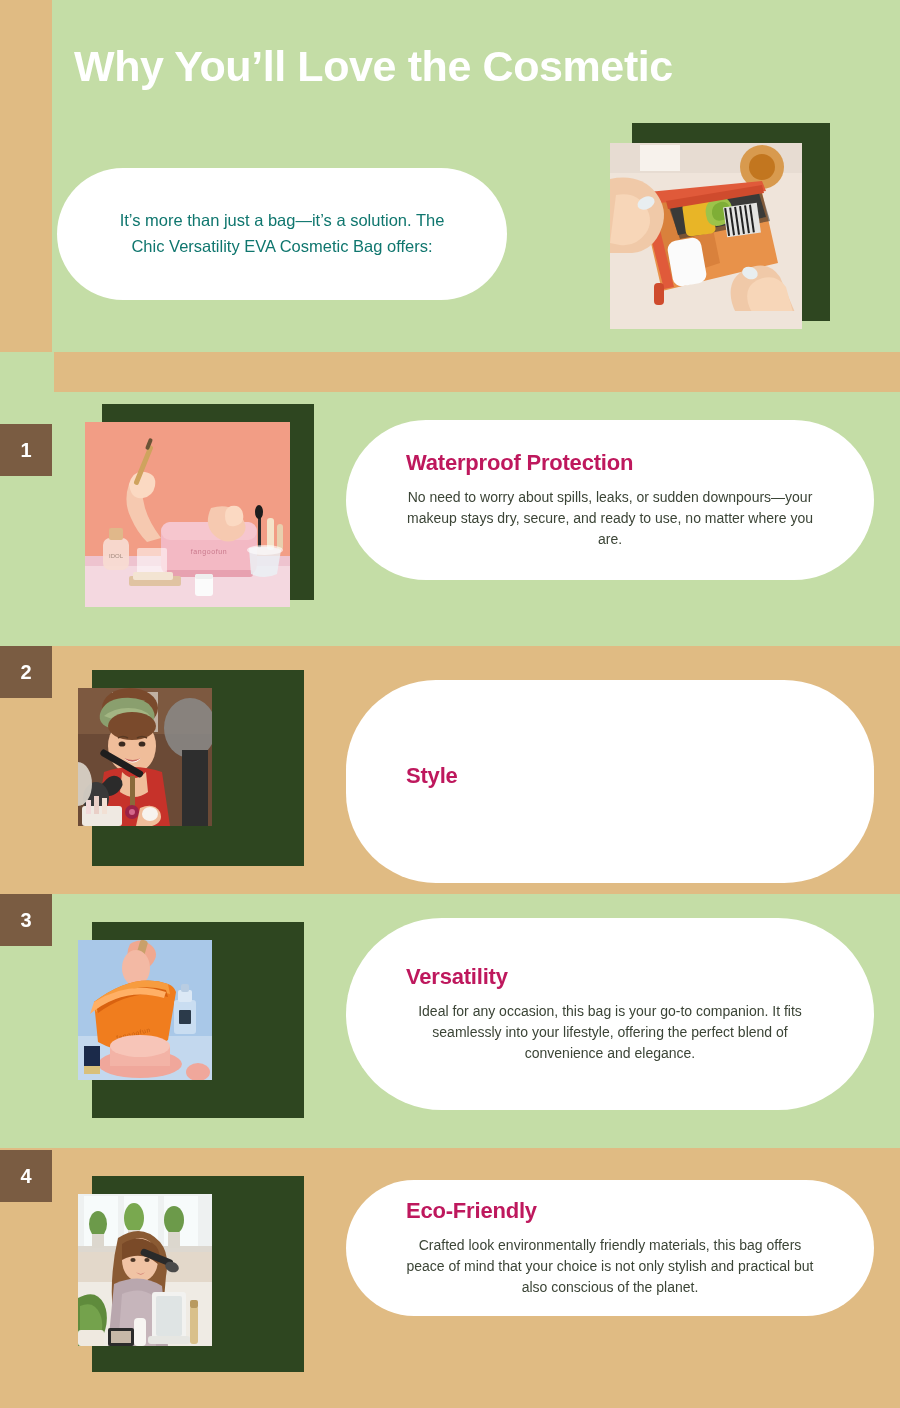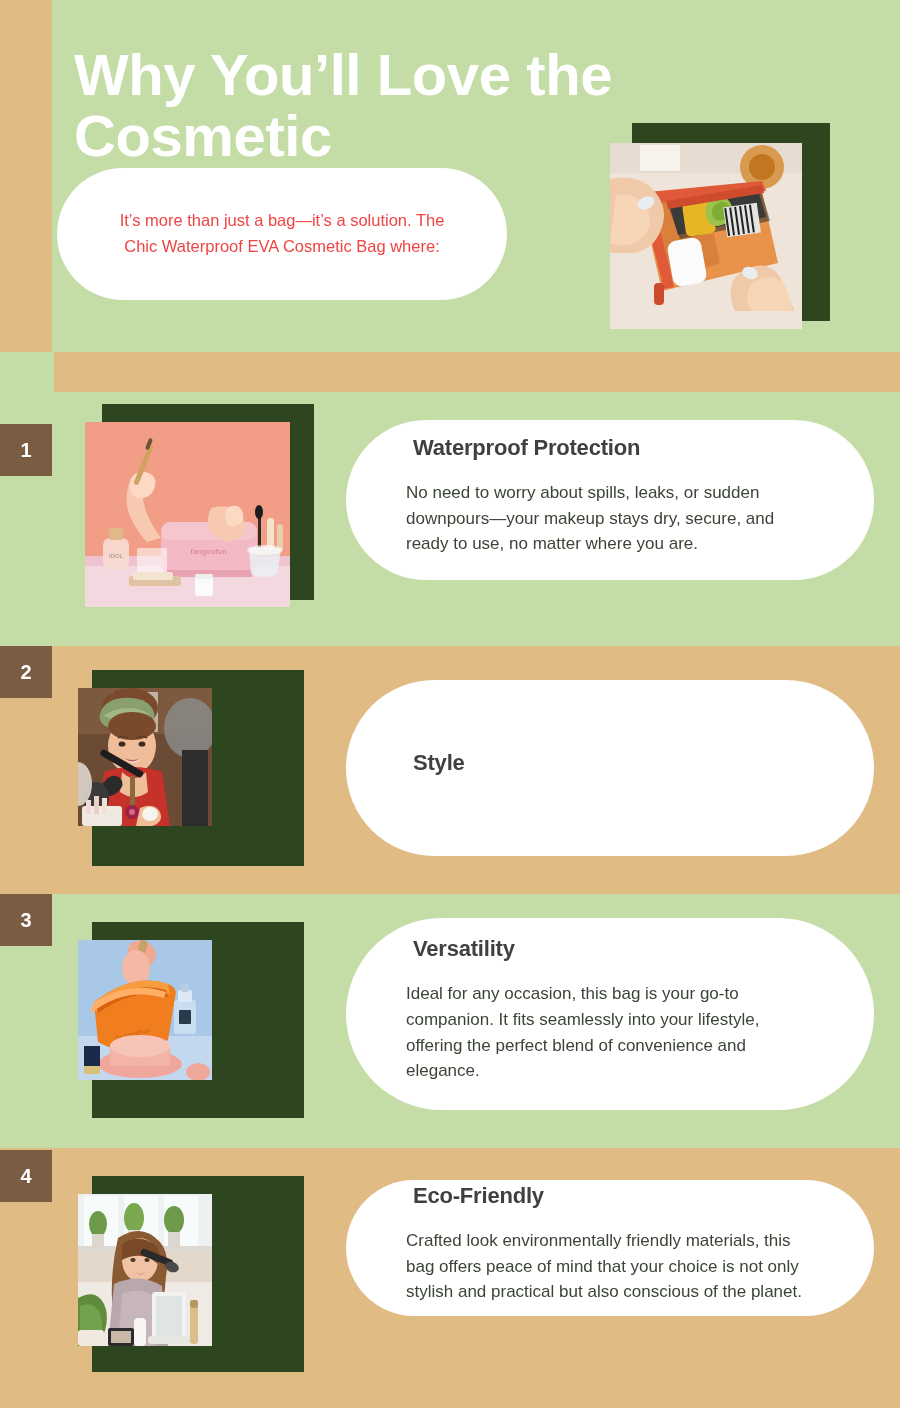--- a/index.html
+++ b/index.html
@@ -9,30 +9,30 @@
     background:#c4dda6;
     overflow:hidden;
   }
   #page{position:relative;width:900px;height:1408px;overflow:hidden;background:#c4dda6;}
 
   
   .hdr{position:absolute;left:0;top:0;width:900px;height:352px;background:#c4dda6;}
   .hdr-strip{position:absolute;left:0;top:0;width:52px;height:352px;background:#e0bb83;}
   .hdr-title{
     position:absolute;left:74px;top:44px;width:740px;
-    color:#ffffff;font-size:58px;line-height:1.06;font-weight:700;
+    color:#ffffff;font-size:43px;line-height:1.06;font-weight:700;
     letter-spacing:-0.4px;
   }
   .hdr-bubble{
     position:absolute;left:57px;top:168px;width:450px;height:132px;
     background:#ffffff;border-radius:66px;
     display:flex;align-items:center;justify-content:center;
   }
   .hdr-bubble-txt{
-    color:#ef4444;font-size:16.5px;line-height:1.55;text-align:center;
+    color:#0f766e;font-size:16.5px;line-height:1.55;text-align:center;
     width:382px;
   }
   
   .hdr-photoframe{position:absolute;left:632px;top:123px;width:198px;height:198px;background:#2e4620;}
   .hdr-photo{position:absolute;left:610px;top:143px;width:192px;height:186px;overflow:hidden;background:#e9ded4;}
 
   
   .band{position:absolute;left:54px;top:352px;width:846px;height:40px;background:#e0bb83;}
 
   
@@ -46,46 +46,46 @@
     display:flex;align-items:center;justify-content:center;
   }
   .pframe{position:absolute;background:#2e4620;}
   .photo{position:absolute;overflow:hidden;background:#ddd;}
 
   .card{
     position:absolute;background:#ffffff;
     display:flex;flex-direction:column;justify-content:center;
   }
   .card-h{
-    color:#404040;font-weight:700;font-size:22px;letter-spacing:-0.2px;
-    margin:0 0 11px 15px;
+    color:#be185d;font-weight:700;font-size:22px;letter-spacing:-0.2px;
+    margin:0 0 11px 8px;
   }
   .card-b{
-    color:#3b4436;font-size:17px;line-height:1.52;margin:8px;
+    color:#3b4436;font-size:14px;line-height:1.52;margin:0;text-align:center;
   }
 
   
   .scene{position:absolute;left:0;top:0;width:100%;height:100%;}
 </style>
 </head>
 <body>
 
 <div id="page">
 
   <div class="hdr">
     <div class="hdr-strip"></div>
 
     <div class="hdr-title">
       <div>Why You’ll Love the Cosmetic</div>
     </div>
 
     <div class="hdr-bubble">
       <div class="hdr-bubble-txt">
         <span>It’s more than just a bag—it’s a solution. The</span><br>
-        <span>Chic Waterproof EVA Cosmetic Bag where:</span>
+        <span>Chic Versatility EVA Cosmetic Bag offers:</span>
       </div>
     </div>
 
     <div class="hdr-photoframe"></div>
     <div class="hdr-photo">
       <svg class="scene" viewBox="0 0 192 186" preserveAspectRatio="none">
         <rect x="0" y="0" width="192" height="186" fill="#efe4da"></rect>
         <rect x="0" y="0" width="192" height="30" fill="#e7dcd2"></rect>
         <rect x="30" y="2" width="40" height="26" fill="#f7f2ec"></rect>
         <circle cx="152" cy="24" r="22" fill="#d89a4e"></circle>
@@ -203,21 +203,21 @@
         <rect x="4" y="118" width="40" height="20" rx="3" fill="#efe9e2"></rect>
         <rect x="8" y="112" width="5" height="14" fill="#f2d9d9"></rect>
         <rect x="16" y="108" width="5" height="18" fill="#e9cfc7"></rect>
         <rect x="24" y="110" width="5" height="16" fill="#f2e0d4"></rect>
         <path d="M62 120 q14 -6 20 4 q4 10 -8 14 l-16 0 Z" fill="#f0bd9a"></path>
         <ellipse cx="72" cy="126" rx="8" ry="7" fill="#f7f3ee"></ellipse>
         <ellipse cx="0" cy="96" rx="14" ry="22" fill="#ded7cd" opacity="0.9"></ellipse>
       </svg>
     </div>
 
-    <div class="card" style="left:346px;top:34px;width:528px;height:176px;border-radius:90px;padding:0 52px;box-sizing:border-box;">
+    <div class="card" style="left:346px;top:34px;width:528px;height:203px;border-radius:90px;padding:0 52px;box-sizing:border-box;">
       <h3 class="card-h">Style</h3>
     </div>
   </div>
 
   <div class="row green" style="top:894px;height:254px;">
     <div class="badge" style="top:0px;">
       <span>3</span>
     </div>
 
     <div class="pframe" style="left:92px;top:28px;width:212px;height:196px;"></div>

